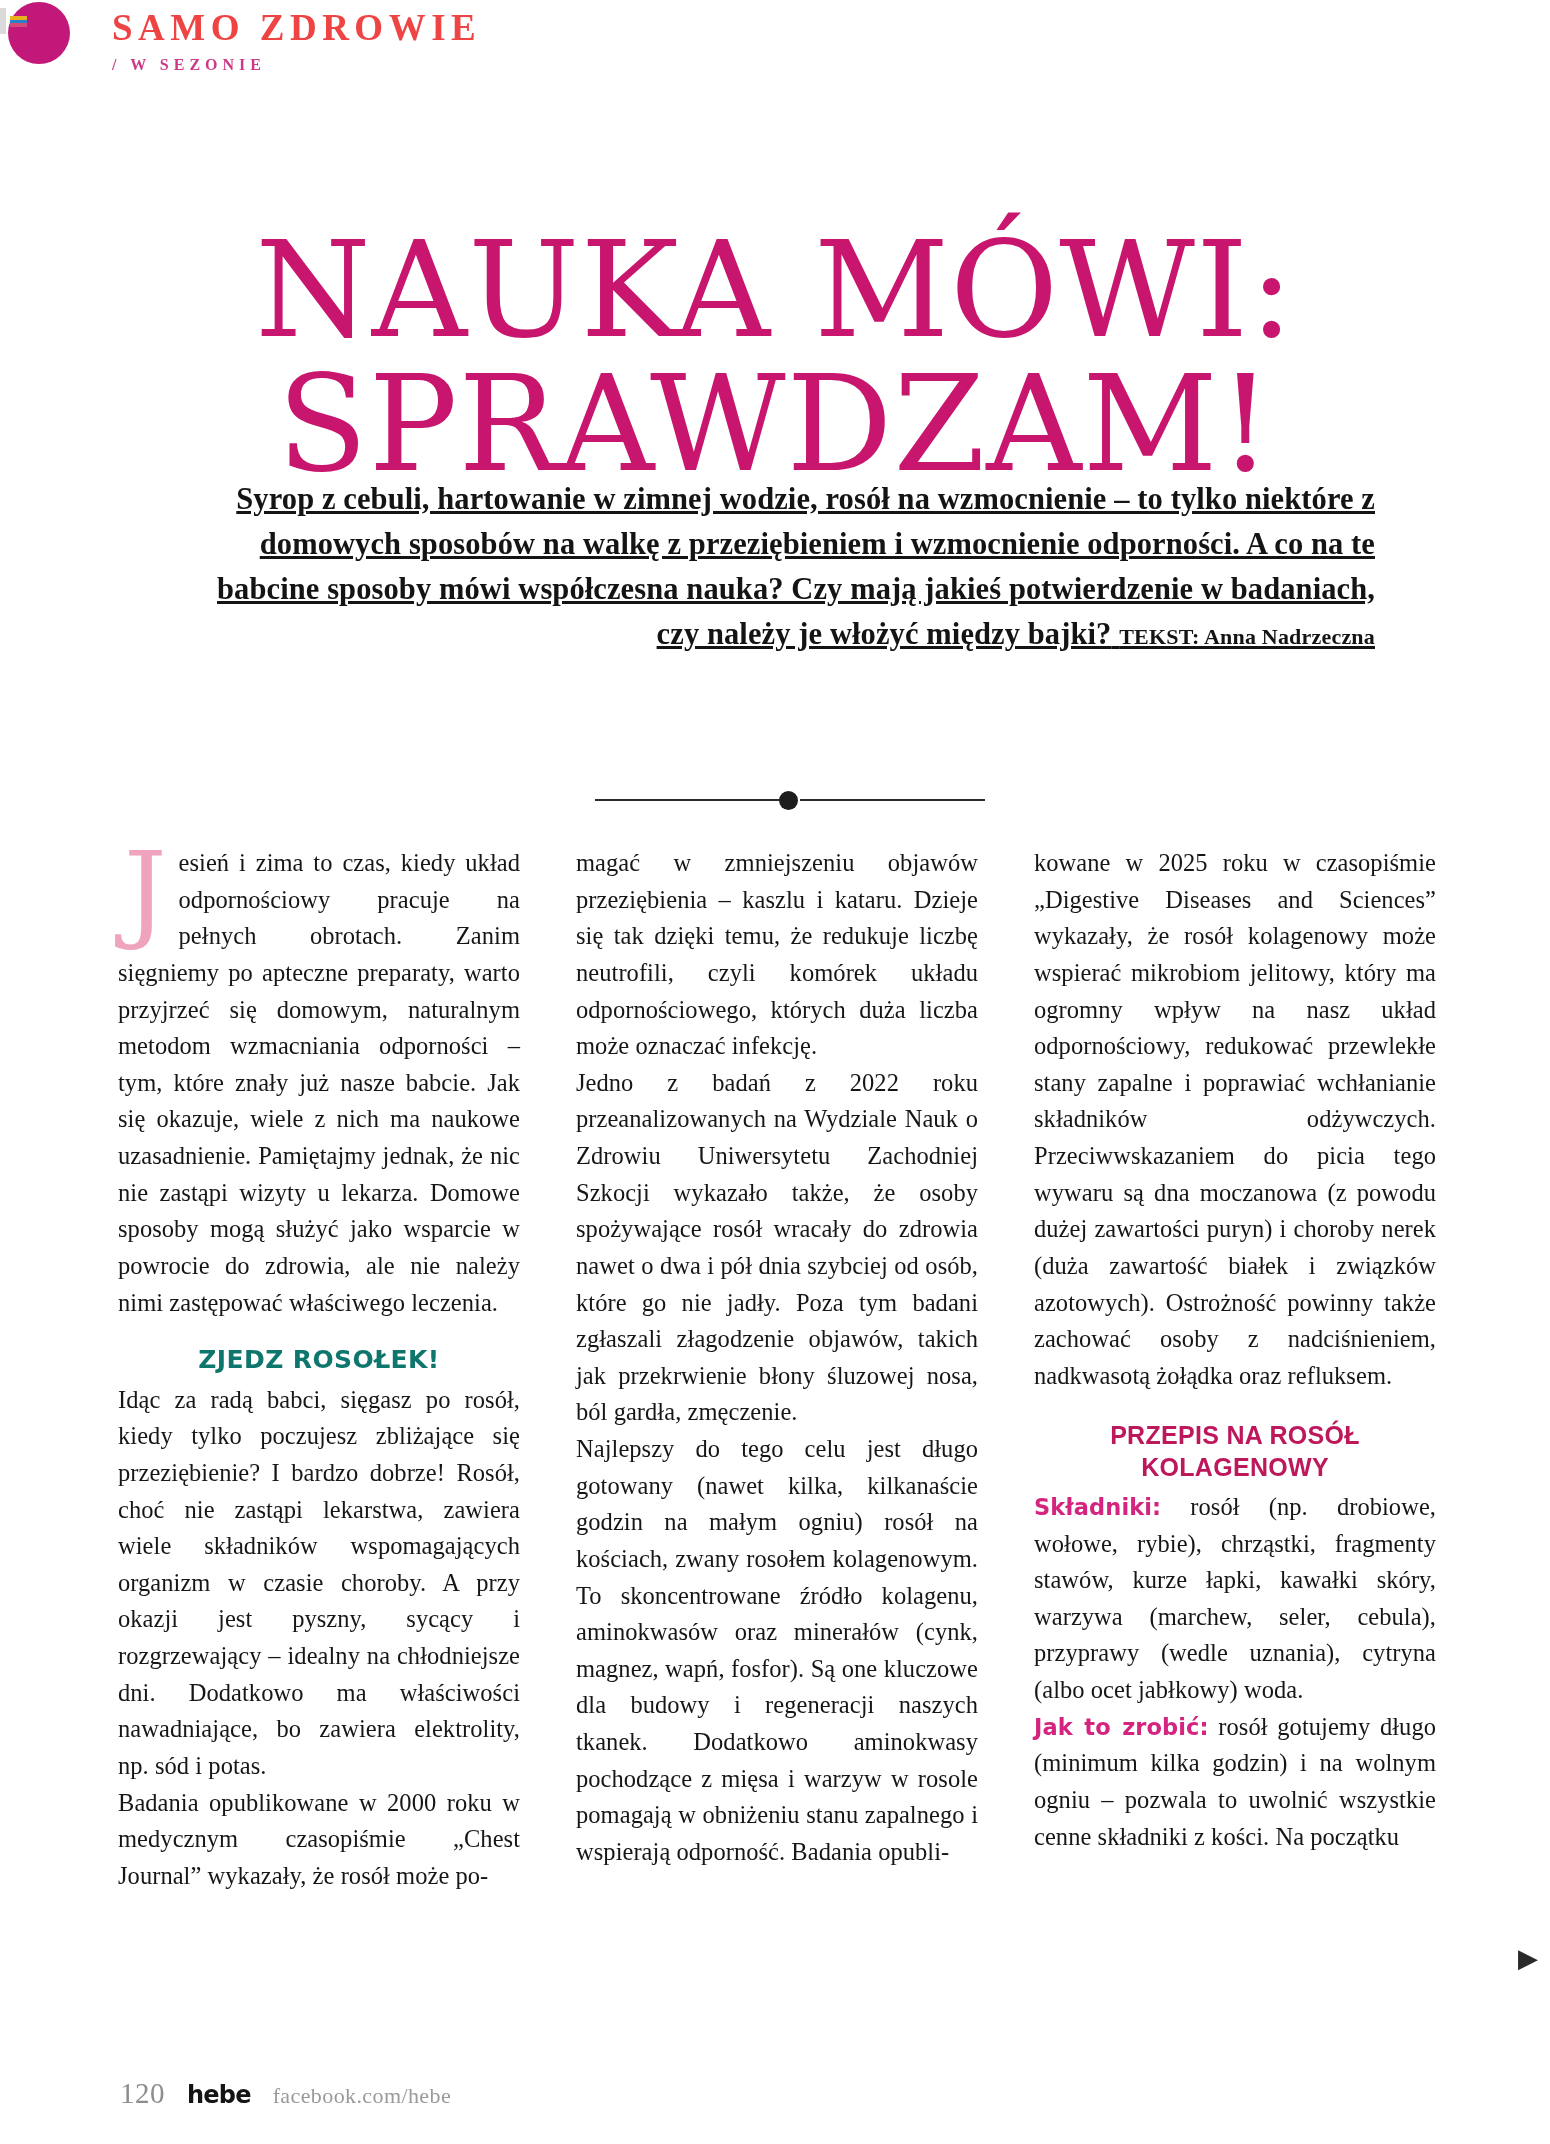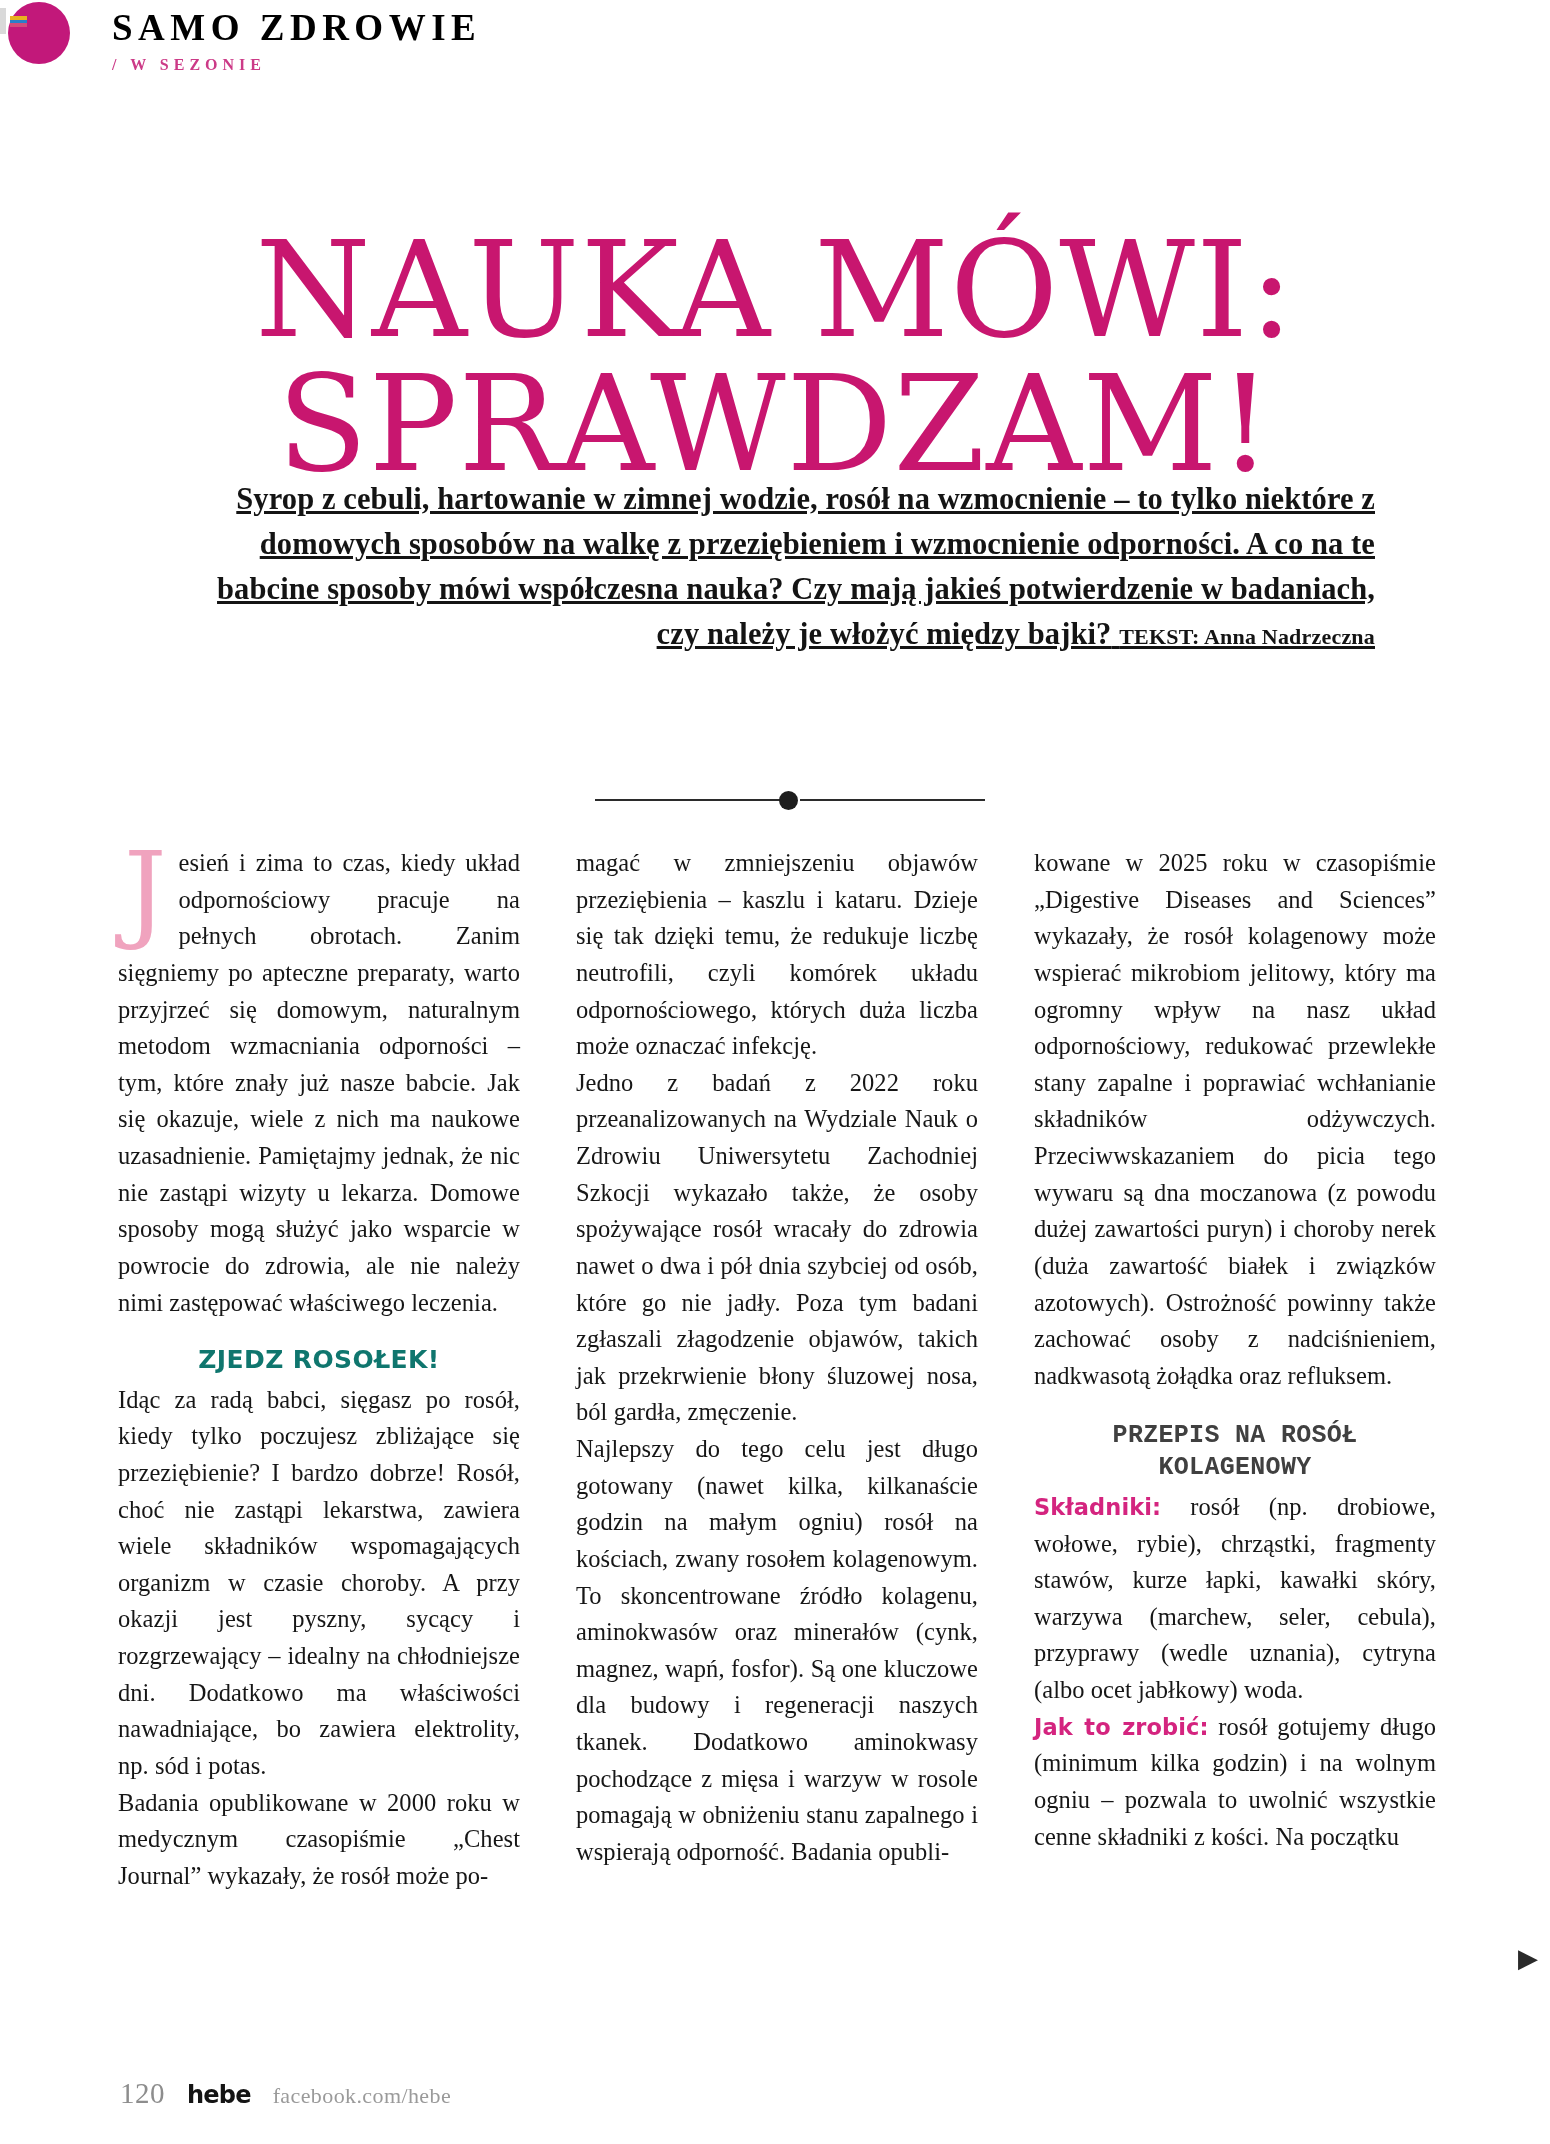--- a/index.html
+++ b/index.html
@@ -46,21 +46,21 @@
       #d44b7a 67% 100%);
   }
   .kicker-title {
     position: absolute;
     left: 112px;
     top: 6px;
     font-family: "Liberation Serif", "DejaVu Serif", serif;
     font-weight: 700;
     font-size: 37px;
     letter-spacing: 5.5px;
-    color: #000000;
+    color: #ef4444;
     white-space: nowrap;
   }
   .kicker-sub {
     position: absolute;
     left: 112px;
     top: 56px;
     font-family: "Liberation Serif", "DejaVu Serif", serif;
     font-weight: 700;
     font-size: 16px;
     letter-spacing: 5px;
@@ -180,24 +180,24 @@
     font-family: "DejaVu Sans", "Liberation Sans", sans-serif;
     font-weight: 700;
     font-size: 25px;
     color: #0f766e;
     text-align: center;
     letter-spacing: 0.4px;
     line-height: 1.22;
     margin: 24px 0 6px 0;
   }
   .recipe-head {
-    font-family: Liberation Mono, monospace;
+    font-family: Liberation Sans, sans-serif;
     font-weight: 700;
     font-size: 25px;
-    color: #404040;
+    color: #be185d;
     text-align: center;
     letter-spacing: 0.3px;
     line-height: 1.25;
     margin: 26px 0 6px 0;
   }
   .lead-in {
     font-family: "DejaVu Sans", "Liberation Sans", sans-serif;
     font-weight: 700;
     font-size: 22.5px;
     color: #d4247f;

